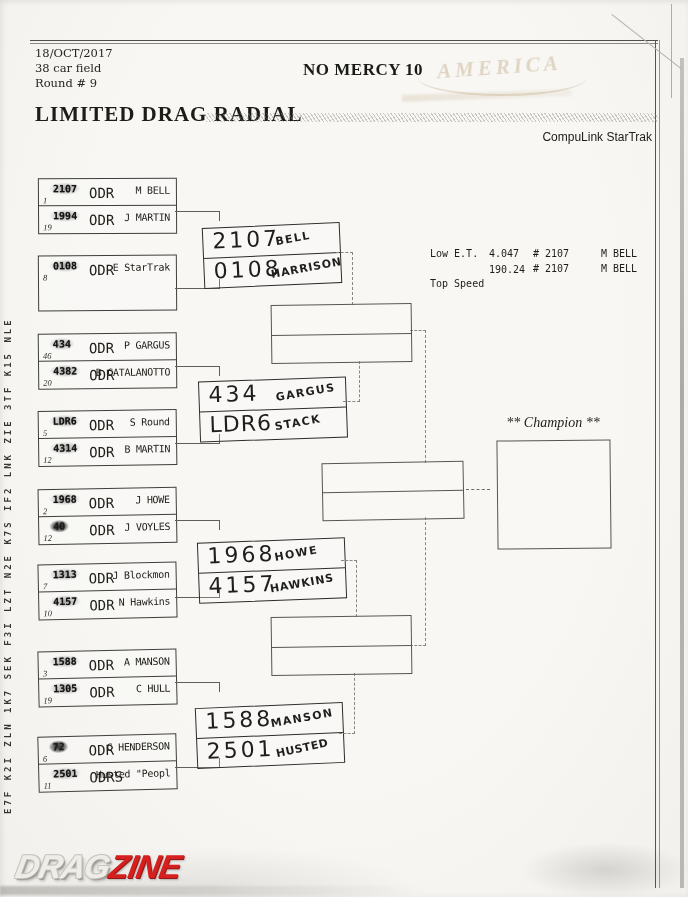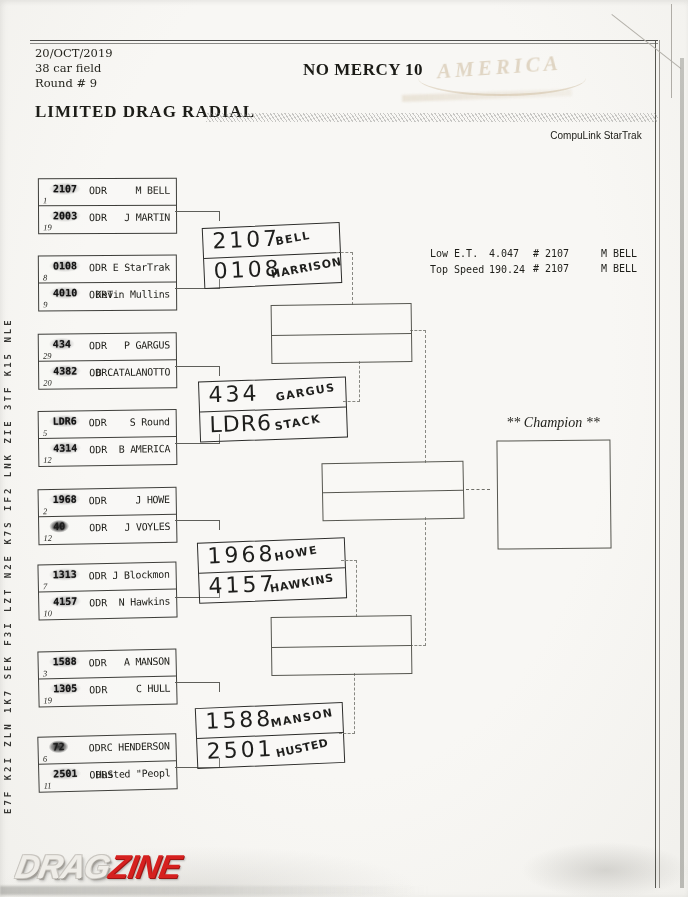--- a/index.html
+++ b/index.html
@@ -26,25 +26,25 @@
     border-top:1px solid #b3b0a9; transform:rotate(38deg); transform-origin:left top; }
   .curl-stub { position:absolute; left:671px; top:4px; width:0; height:94px; border-left:1px solid #b0ada7; }
   .scan-streak { position:absolute; left:680px; top:58px; width:4px; height:830px;
     background:linear-gradient(#a8a8a2, #83837d 40%, #9c9c96); opacity:.65; }
 
   
   .hdr-small { position:absolute; left:35px; font-family:"DejaVu Serif", serif; font-size:11.5px; color:#26261f; }
   .event-title { position:absolute; left:303px; top:60px; font-family:"Liberation Serif", serif;
     font-weight:bold; font-size:17px; letter-spacing:.5px; color:#1b1b16; }
   .class-title { position:absolute; left:35px; top:102px; font-family:"Liberation Serif", serif;
-    font-weight:bold; font-size:17px; letter-spacing:1px; color:#1d1d18; }
+    font-weight:bold; font-size:21px; letter-spacing:1px; color:#1d1d18; }
   .hatch { position:absolute; left:206px; top:113px; width:452px; height:9px; opacity:.75;
     background:repeating-linear-gradient(55deg, rgba(130,130,128,.55) 0 1px, transparent 1px 3px); }
-  .timing { position:absolute; left:540px; top:130px; width:112px; text-align:center;
-    font-size:10px; color:#20201b; }
+  .timing { position:absolute; left:540px; top:130px; width:112px; text-align:right;
+    font-size:12px; color:#20201b; }
 
   
   .wm-word { position:absolute; left:437px; top:55px; transform:rotate(-4deg);
     font-family:"Liberation Serif", serif; font-style:italic; font-weight:bold;
     font-size:21px; letter-spacing:4px; color:rgba(184,158,116,.38); filter:blur(.6px); }
   .wm-swoosh { position:absolute; left:418px; top:60px; width:168px; height:34px;
     border-bottom:2px solid rgba(184,158,116,.30); border-radius:50%; filter:blur(.7px); }
   .wm-line2 { position:absolute; left:402px; top:92px; width:170px; height:7px;
     background:linear-gradient(90deg, rgba(184,158,116,.22), rgba(184,158,116,.10)); filter:blur(1.3px);
     transform:rotate(-2deg); }
@@ -59,21 +59,21 @@
   .pair-box { position:absolute; left:38px; width:137px; height:54px;
     border:1px solid #3e3e3a; background:rgba(255,255,255,.22); }
   .entry { position:relative; height:26px; }
   .entry + .entry { border-top:1px solid #3e3e3a; height:26px; }
   .car { position:absolute; left:10px; top:3px;
     font-family:"DejaVu Sans Mono", monospace; font-weight:bold; font-size:10px; color:#141414;
     text-shadow:0 0 1px #555; padding:1px 4px; border-radius:50%;
     background:radial-gradient(ellipse closest-side, rgba(95,95,95,.50), rgba(125,125,125,.25) 65%, rgba(125,125,125,0)); }
   .car.heavy { color:rgba(25,25,25,.9); text-shadow:0 0 2px #111;
     background:radial-gradient(ellipse closest-side, rgba(40,40,40,.92), rgba(70,70,70,.55) 70%, rgba(90,90,90,0)); }
-  .cls { position:absolute; left:50px; top:6px; font-family:"DejaVu Sans Mono", monospace; font-size:10px; color:#21211c;text-align:right; }
+  .cls { position:absolute; left:50px; top:6px; font-family:"DejaVu Sans Mono", monospace; font-size:14px; color:#21211c;text-align:right; }
   .drv { position:absolute; right:6px; top:6px; font-family:"DejaVu Sans Mono", monospace; font-size:10px;
     letter-spacing:-.3px; color:#1b1b16; white-space:nowrap; }
   .seat { position:absolute; left:4px; bottom:0; font-family:"Liberation Serif", serif;
     font-style:italic; font-size:8.5px; color:#2c2c27; }
 
   
   .win-box { position:absolute; border:1.6px solid #2c2c2a; background:rgba(255,255,255,.18); }
   .win-row { position:relative; height:29px; }
   .win-row + .win-row { border-top:1.6px solid #2c2c2a; }
   .win-num { position:absolute; left:9px; top:0; font-family:"DejaVu Sans", sans-serif;
@@ -117,95 +117,89 @@
 <div class="top-rule"></div>
 <div class="right-rule"></div>
 <div class="curl-diag"></div>
 <div class="curl-stub"></div>
 <div class="scan-streak"></div>
 
 <div class="wm-swoosh"></div>
 <div class="wm-word">AMERICA</div>
 <div class="wm-line2"></div>
 
-<div class="hdr-small" style="top:46px">20/OCT/2019</div>
+<div class="hdr-small" style="top:46px">18/OCT/2017</div>
 <div class="hdr-small" style="top:61px">38 car field</div>
 <div class="hdr-small" style="top:76px">Round # 9</div>
 <div class="event-title">NO MERCY 10</div>
 <div class="class-title">LIMITED DRAG RADIAL</div>
 <div class="hatch"></div>
 <div class="timing">CompuLink StarTrak</div>
 
 <div class="edge-strip">E7F K2I ZLN 1K7 SEK F3I LZT N2E K7S IF2 LNK ZIE 3TF K15 NLE</div>
 
 <div class="stat" style="left:430px; top:248px">Low E.T.</div>
 <div class="stat" style="left:489px; top:248px">4.047</div>
 <div class="stat" style="left:533px; top:248px"># 2107</div>
 <div class="stat" style="left:601px; top:248px">M BELL</div>
-<div class="stat" style="left:430px; top:264px">Top Speed</div>
+<div class="stat" style="left:430px; top:278px">Top Speed</div>
 <div class="stat" style="left:489px; top:264px">190.24</div>
 <div class="stat" style="left:533px; top:263px"># 2107</div>
 <div class="stat" style="left:601px; top:263px">M BELL</div>
 
 <div class="pair-box" style="top:178px; transform:rotate(-0.3deg)">
   <div class="entry">
     <span class="car">2107</span>
     <span class="cls">ODR</span>
     <span class="drv">M BELL</span>
     <span class="seat">1</span>
   </div>
   <div class="entry">
-    <span class="car">2003</span>
+    <span class="car">1994</span>
     <span class="cls">ODR</span>
     <span class="drv">J MARTIN</span>
     <span class="seat">19</span>
   </div>
 </div>
 
 <div class="pair-box" style="top:255px; transform:rotate(-0.4deg)">
   <div class="entry">
     <span class="car">0108</span>
     <span class="cls">ODR</span>
     <span class="drv">E StarTrak</span>
     <span class="seat">8</span>
   </div>
-  <div class="entry">
-    <span class="car">4010</span>
-    <span class="cls">ODRT</span>
-    <span class="drv">Kevin Mullins</span>
-    <span class="seat">9</span>
-  </div>
 </div>
 
 <div class="pair-box" style="top:333px; transform:rotate(-0.6deg)">
   <div class="entry">
     <span class="car">434</span>
     <span class="cls">ODR</span>
     <span class="drv">P GARGUS</span>
-    <span class="seat">29</span>
+    <span class="seat">46</span>
   </div>
   <div class="entry">
     <span class="car">4382</span>
     <span class="cls">ODR</span>
     <span class="drv">B CATALANOTTO</span>
     <span class="seat">20</span>
   </div>
 </div>
 
 <div class="pair-box" style="top:410px; transform:rotate(-0.8deg)">
   <div class="entry">
     <span class="car">LDR6</span>
     <span class="cls">ODR</span>
     <span class="drv">S Round</span>
     <span class="seat">5</span>
   </div>
   <div class="entry">
     <span class="car">4314</span>
     <span class="cls">ODR</span>
-    <span class="drv">B AMERICA</span>
+    <span class="drv">B MARTIN</span>
     <span class="seat">12</span>
   </div>
 </div>
 
 <div class="pair-box" style="top:488px; transform:rotate(-1deg)">
   <div class="entry">
     <span class="car">1968</span>
     <span class="cls">ODR</span>
     <span class="drv">J HOWE</span>
     <span class="seat">2</span>

